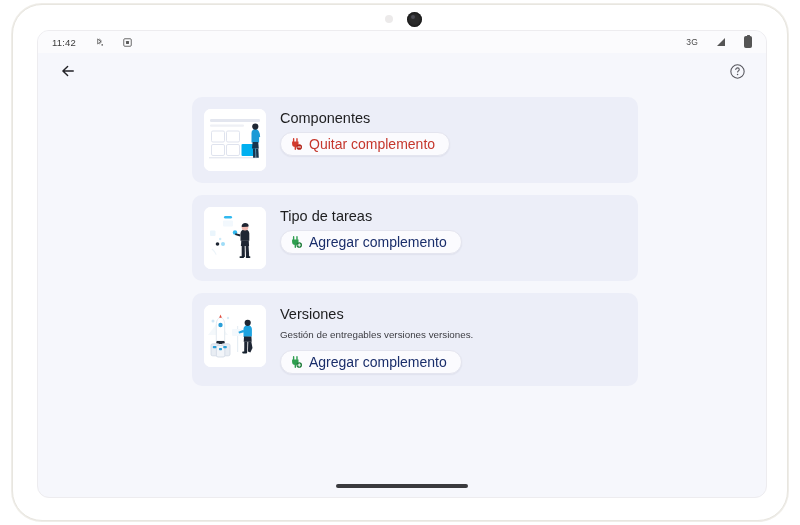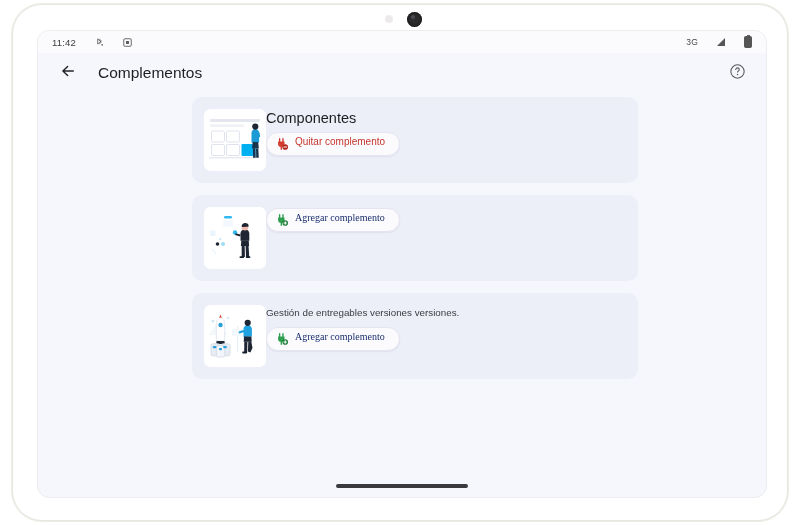--- a/index.html
+++ b/index.html
@@ -164,20 +164,21 @@
     left: 154px;
     top: 66px;
     width: 446px;
   }
 
   .addon-card {
     background: #eceef8;
     border-radius: 10px;
     padding: 12px 14px 12px 12px;
     display: flex;
+    gap: 14px;
     margin-bottom: 12px;
     box-sizing: border-box;
   }
 
   .addon-thumb {
     width: 62px;
     height: 62px;
     flex: 0 0 62px;
     background: #ffffff;
     border-radius: 7px;
@@ -205,27 +206,27 @@
   }
 
   .addon-btn {
     display: inline-flex;
     align-items: flex-start;
     gap: 6px;
     background: #fbfbfe;
     border: 1px solid #e4e5ef;
     border-radius: 16px;
     padding: 4px 14px 4px 8px;
-    font-size: 10px;
+    font-size: 14px;
     cursor: pointer;
     box-shadow: 0 1px 1.5px rgba(40,40,70,0.06);
   }
   .addon-btn .btn-label { line-height: 1; }
   .addon-btn.remove .btn-label { color: #c5362c; }
-  .addon-btn.add .btn-label { color: #1a2e6b; font-family: Liberation Serif, serif; }
+  .addon-btn.add .btn-label { color: #1a2e6b; }
   .addon-btn .btn-icon {
     width: 14px; height: 14px;
     display: flex; align-items: center; justify-content: center;
   }
 
   
   #home-indicator {
     position: absolute;
     left: 50%;
     transform: translateX(-50%);
@@ -270,21 +271,20 @@
     </div>
 
     <div id="app-bar">
       <div id="back-button">
         <span>
           <svg width="18" height="18" viewBox="0 0 24 24" aria-hidden="true">
             <path d="M19 12 H6 M11.5 6 L5.2 12 L11.5 18" fill="none" stroke="#222226" stroke-width="1.9" stroke-linecap="round" stroke-linejoin="round"></path>
           </svg>
         </span>
       </div>
-      <div id="page-title">Complementos</div>
       <div id="help-button">
         <span>
           <svg width="17" height="17" viewBox="0 0 24 24" aria-hidden="true">
             <circle cx="12" cy="12" r="9.4" fill="none" stroke="#55555c" stroke-width="1.5"></circle>
             <path d="M9.6 9.3c0-1.4 1.1-2.4 2.5-2.4s2.4 1 2.4 2.3c0 1.9-2.3 1.9-2.3 3.6" fill="none" stroke="#55555c" stroke-width="1.5" stroke-linecap="round"></path>
             <circle cx="12.1" cy="16.3" r="1.05" fill="#55555c"></circle>
           </svg>
         </span>
       </div>
     </div>
@@ -349,20 +349,21 @@
               <path d="M41.6 39h3l.6 11h-3.2z" fill="#1e2633"></path>
               <rect x="35.5" y="49.3" width="4.6" height="1.8" rx="0.8" fill="#15202c"></rect>
               <rect x="41.8" y="49.3" width="4.6" height="1.8" rx="0.8" fill="#15202c"></rect>
               <path d="M36.6 27.5l-5.1 -1.2 -0.4 1.7 5 1.4z" fill="#1e2633"></path>
               <circle cx="41" cy="20.3" r="3.3" fill="#f0b9b0"></circle>
               <path d="M37.6 19.4c0-2 1.6-3.3 3.6-3.3s3.5 1.2 3.5 3.1l-1.2.6-5.2.2z" fill="#1e2633"></path>
             </g>
           </svg>
         </div>
         <div class="addon-body">
+          <div class="addon-title">Tipo de tareas</div>
           <div class="addon-btn add">
             <span class="btn-icon">
               <svg width="14" height="14" viewBox="0 0 20 20" aria-hidden="true">
                 <path d="M6.6 2.4v4.1M11.4 2.4v4.1" stroke="#2e9e4f" stroke-width="2" stroke-linecap="round" fill="none"></path>
                 <path d="M4.4 6.6h9.2v3.1a4.6 4.6 0 0 1-9.2 0z" fill="#2e9e4f"></path>
                 <path d="M9 14.2v3.2" stroke="#2e9e4f" stroke-width="2" stroke-linecap="round" fill="none"></path>
                 <circle cx="14.6" cy="14.2" r="4" fill="#1f7c3a"></circle>
                 <path d="M14.6 12.4v3.6M12.8 14.2h3.6" stroke="#ffffff" stroke-width="1.5" stroke-linecap="round"></path>
               </svg>
             </span>
@@ -397,20 +398,21 @@
               <path d="M40 31.6h7.4l.3 5.2h-8z" fill="#1e2633"></path>
               <path d="M40.3 36.5h3.1l-0.2 10.6h-3z" fill="#1e2633"></path>
               <path d="M44.3 36.5h3l1.2 6.6 -2.2 4.4 -2.4 -1.1z" fill="#1e2633"></path>
               <rect x="38.2" y="46.6" width="5" height="1.8" rx="0.8" fill="#15202c"></rect>
               <path d="M39.6 24.8l-5.2 2 0.7 1.7 5-1.3z" fill="#1ea3e0"></path>
               <circle cx="43.7" cy="17.8" r="3.1" fill="#1e2633"></circle>
             </g>
           </svg>
         </div>
         <div class="addon-body">
+          <div class="addon-title">Versiones</div>
           <div class="addon-desc">Gestión de entregables versiones versiones.</div>
           <div class="addon-btn add">
             <span class="btn-icon">
               <svg width="14" height="14" viewBox="0 0 20 20" aria-hidden="true">
                 <path d="M6.6 2.4v4.1M11.4 2.4v4.1" stroke="#2e9e4f" stroke-width="2" stroke-linecap="round" fill="none"></path>
                 <path d="M4.4 6.6h9.2v3.1a4.6 4.6 0 0 1-9.2 0z" fill="#2e9e4f"></path>
                 <path d="M9 14.2v3.2" stroke="#2e9e4f" stroke-width="2" stroke-linecap="round" fill="none"></path>
                 <circle cx="14.6" cy="14.2" r="4" fill="#1f7c3a"></circle>
                 <path d="M14.6 12.4v3.6M12.8 14.2h3.6" stroke="#ffffff" stroke-width="1.5" stroke-linecap="round"></path>
               </svg>

